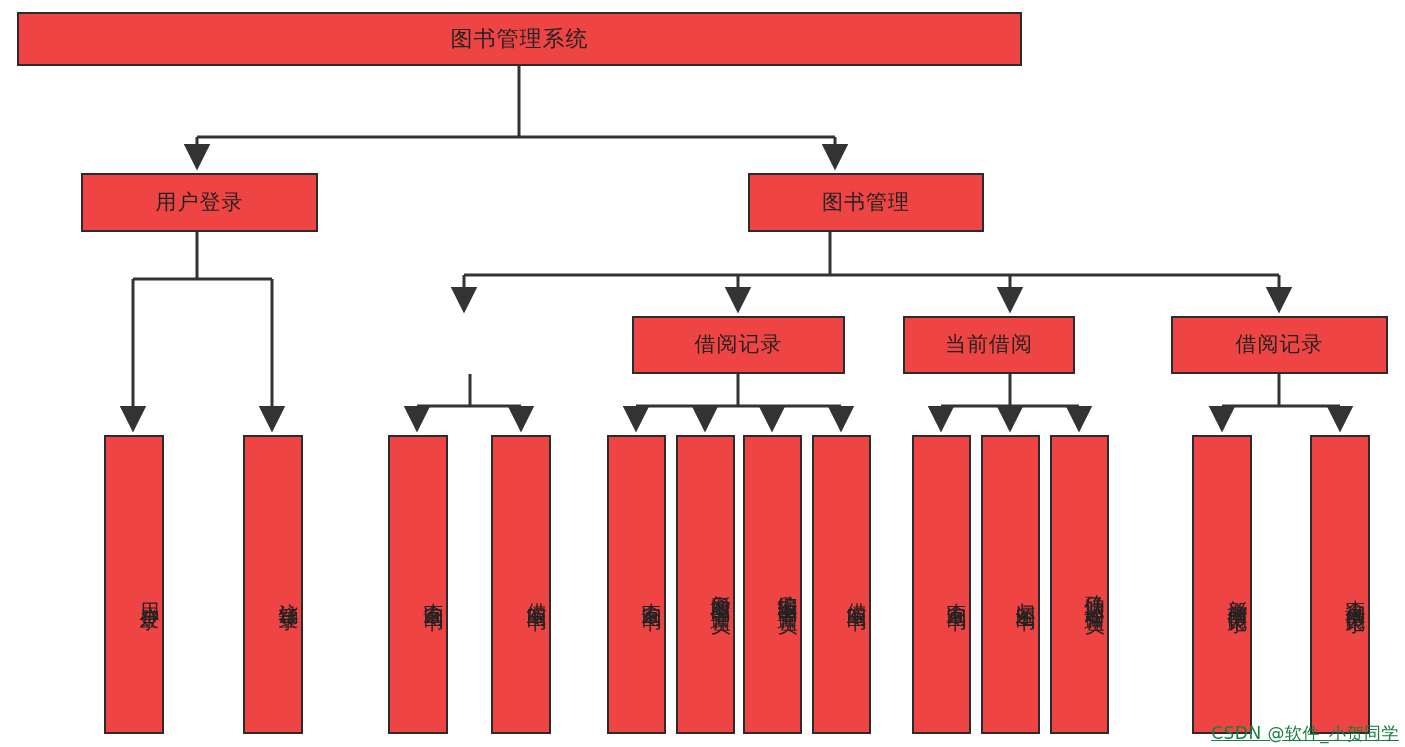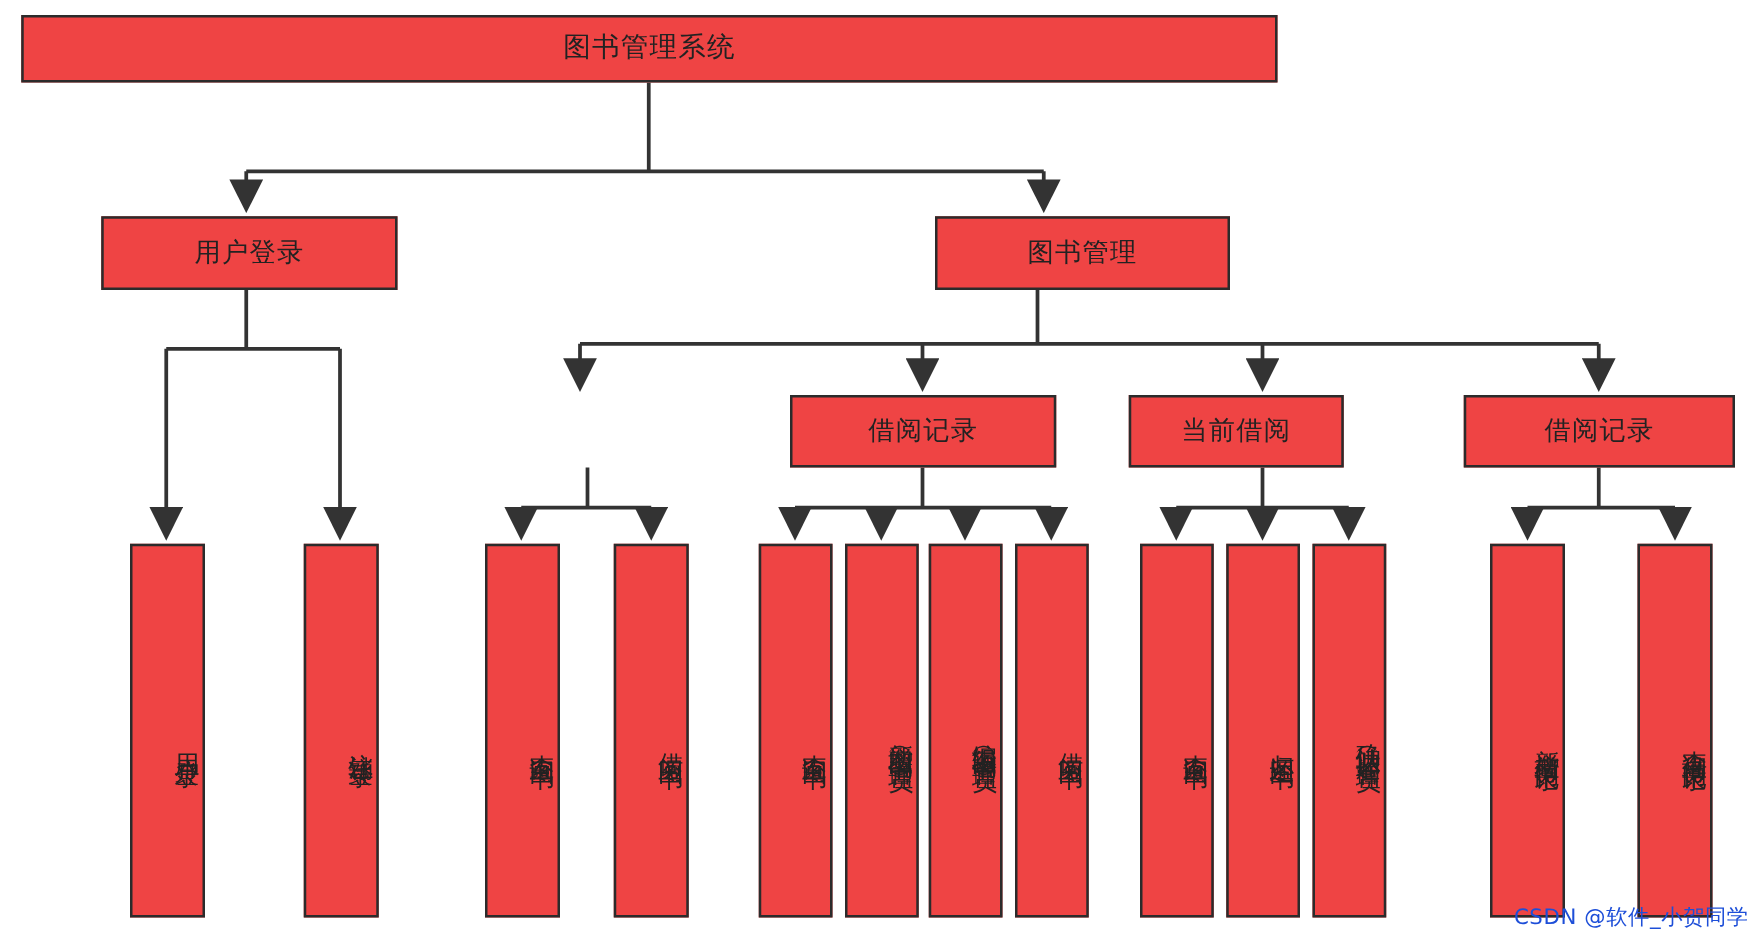--- a/index.html
+++ b/index.html
@@ -39,24 +39,25 @@
     writing-mode:vertical-rl;
     text-orientation:upright;
     display:block;
   }
   #root-node{font-size:22px;}
   #watermark{
     position:absolute;
     right:6px;
     bottom:2px;
     font-size:17px;
-    color:#1d4ed8;
+    color:#15803d;
     letter-spacing:0.5px;
     white-space:nowrap;
     pointer-events:none;
+    text-decoration:underline;
   }
 </style>
 </head>
 <body>
 
 <div id="diagram-root">
 
   <svg id="wires" viewBox="0 0 1405 747" xmlns="http://www.w3.org/2000/svg">
     <defs>
       <marker id="arrow" viewBox="0 0 12 12" refX="10" refY="6" markerWidth="9" markerHeight="9" orient="auto-start-reverse">

